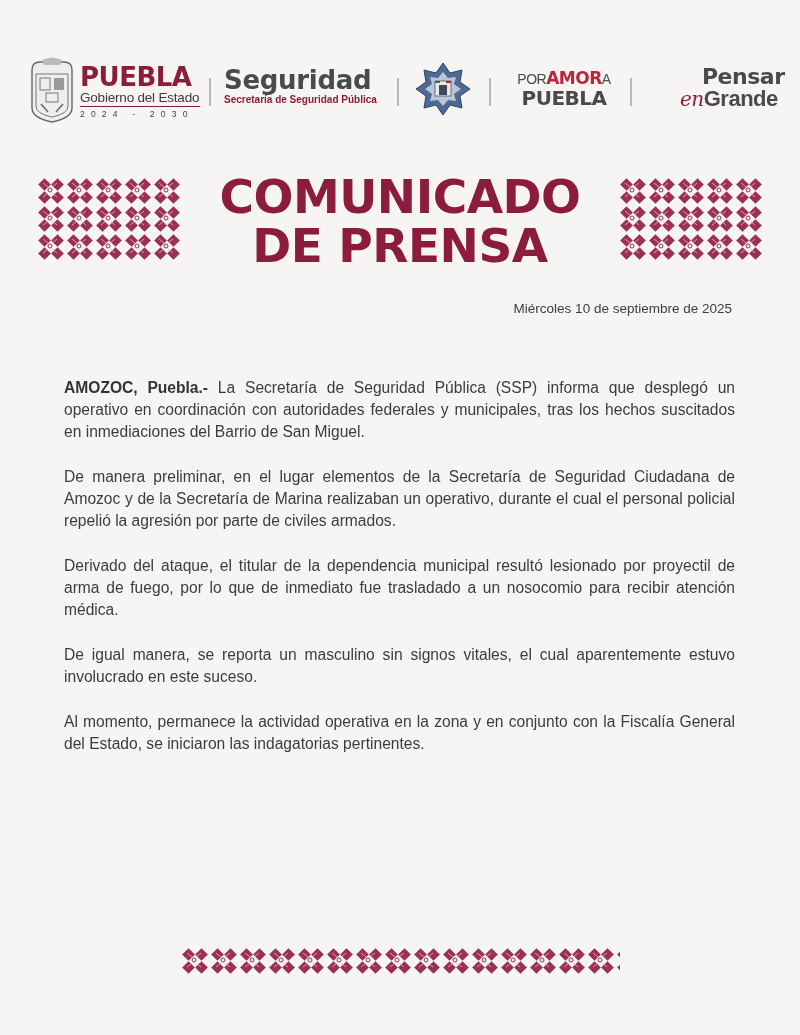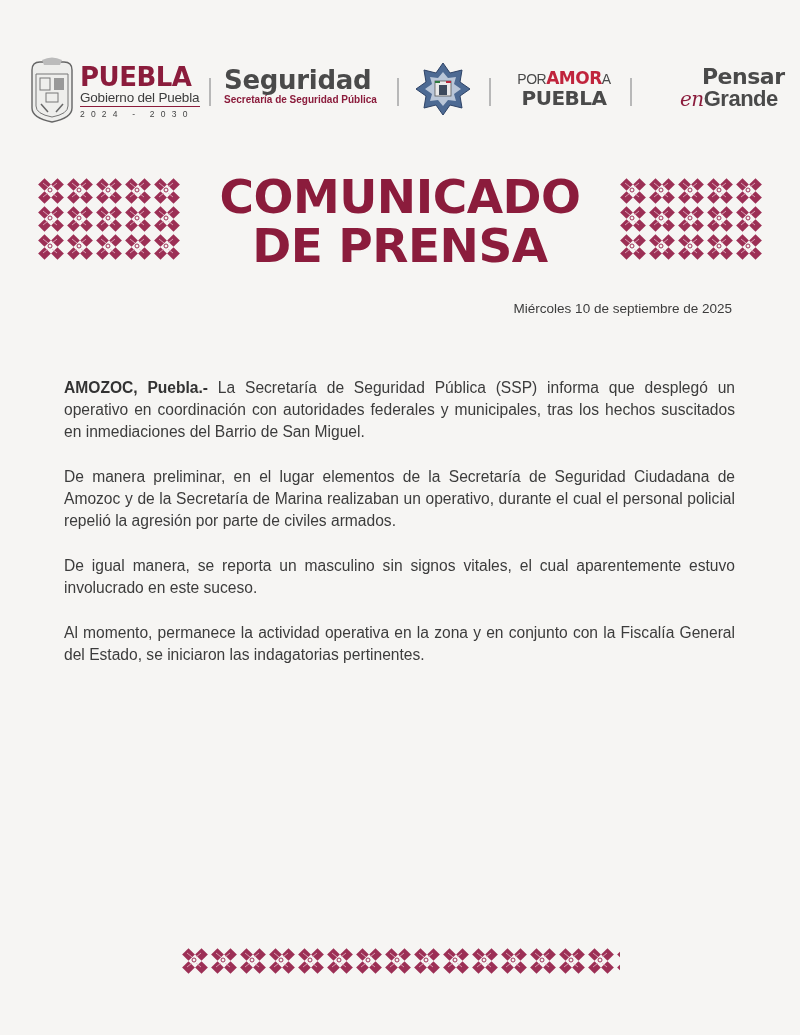--- a/index.html
+++ b/index.html
@@ -79,21 +79,21 @@
     <rect x="26" y="22" width="10" height="12" fill="#999"></rect>
     <rect x="18" y="37" width="12" height="9" fill="none" stroke="#777" stroke-width="1"></rect>
     <line x1="13" y1="48" x2="20" y2="56" stroke="#666" stroke-width="1.5"></line>
     <line x1="35" y1="48" x2="28" y2="56" stroke="#666" stroke-width="1.5"></line>
     <path d="M14 4 Q24 -1 34 4 L32 9 L16 9 Z" fill="#bbb"></path>
   </svg>
 </div>
 
 <div class="abs puebla-logo">
   <div class="name">PUEBLA</div>
-  <div class="sub">Gobierno del Puebla</div>
+  <div class="sub">Gobierno del Estado</div>
   <div class="years">2024 - 2030</div>
 </div>
 
 <div class="abs sep" style="left:209px; top:78px;"></div>
 
 <div class="abs seg-logo">
   <div class="name">Seguridad</div>
   <div class="sub">Secretaría de Seguridad Pública</div>
 </div>
 
@@ -141,20 +141,21 @@
   <svg width="146" height="84">
       <rect width="146" height="84" fill="url(#motifPat)"></rect>
     </svg>
 </div>
 
 <div class="abs date">Miércoles 10 de septiembre de 2025</div>
 
 <div class="abs body">
   <p><span class="lead">AMOZOC, Puebla.-</span><span> La Secretaría de Seguridad Pública (SSP) informa que desplegó un operativo en coordinación con autoridades federales y municipales, tras los hechos suscitados en inmediaciones del Barrio de San Miguel.</span></p>
   <p>De manera preliminar, en el lugar elementos de la Secretaría de Seguridad Ciudadana de Amozoc y de la Secretaría de Marina realizaban un operativo, durante el cual el personal policial repelió la agresión por parte de civiles armados.</p>
+  <p>Derivado del ataque, el titular de la dependencia municipal resultó lesionado por proyectil de arma de fuego, por lo que de inmediato fue trasladado a un nosocomio para recibir atención médica.</p>
   <p>De igual manera, se reporta un masculino sin signos vitales, el cual aparentemente estuvo involucrado en este suceso.</p>
   <p>Al momento, permanece la actividad operativa en la zona y en conjunto con la Fiscalía General del Estado, se iniciaron las indagatorias pertinentes.</p>
 </div>
 
 <div class="abs border-pattern">
   <svg width="440" height="30">
       <rect width="440" height="30" fill="url(#motifPat)"></rect>
     </svg>
 </div>
 

